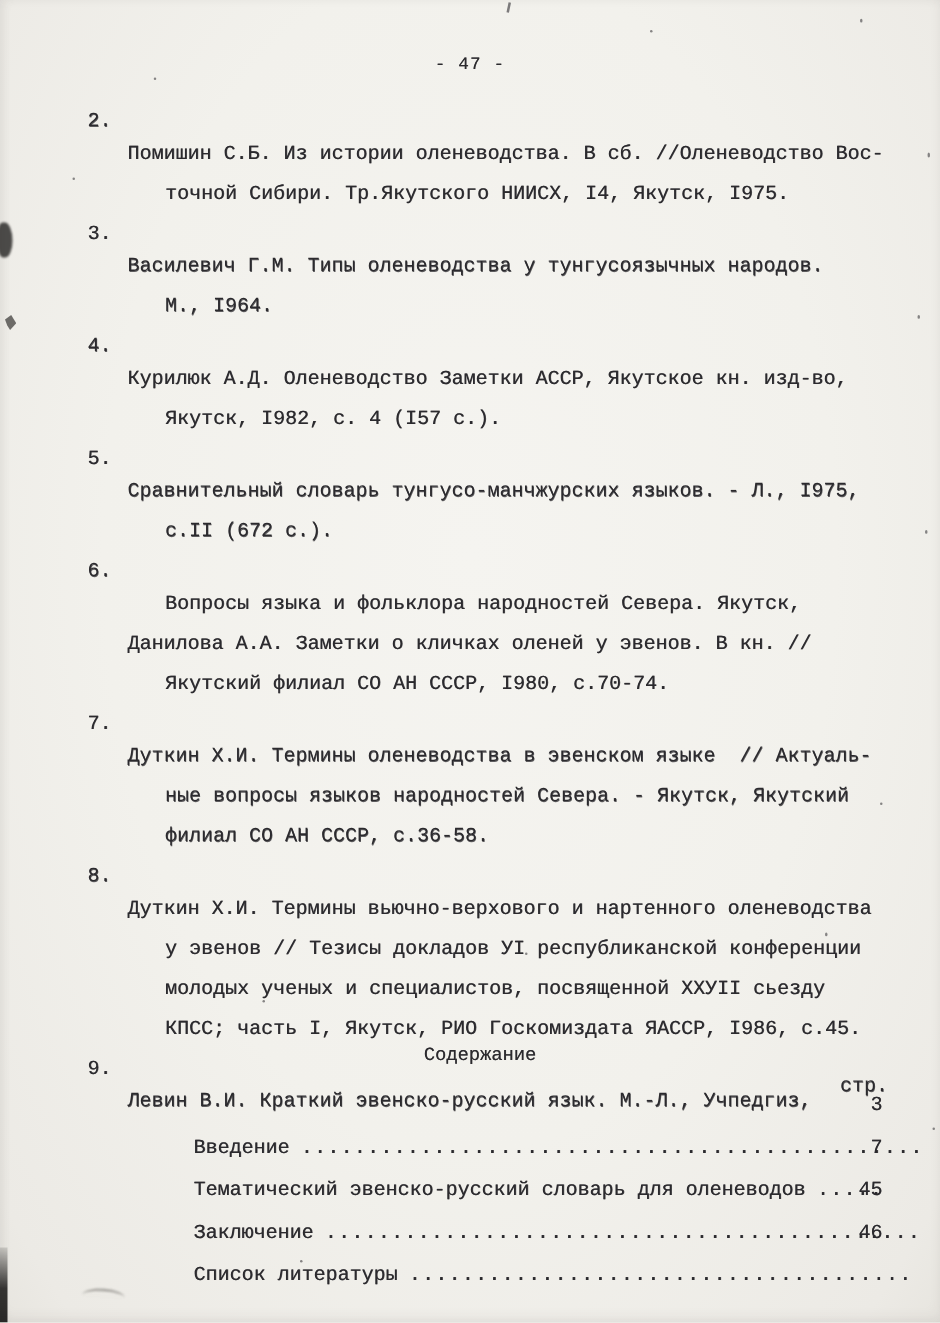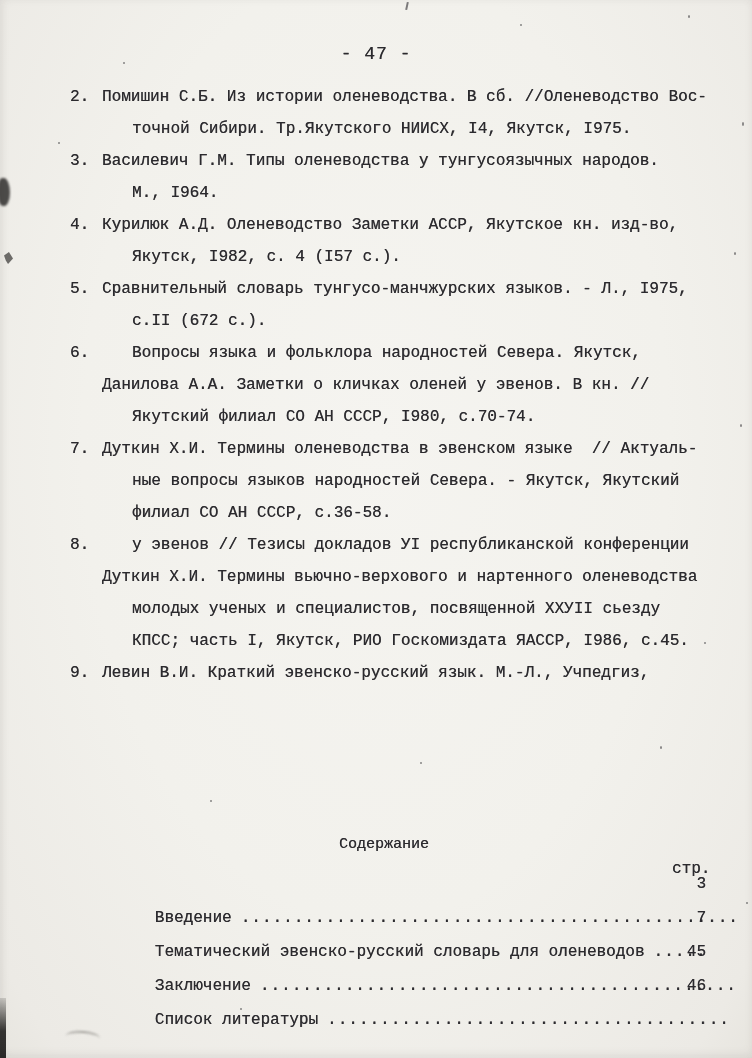--- a/index.html
+++ b/index.html
@@ -27,21 +27,21 @@
   }
   .ink {
     text-shadow: 0.3px 0.3px 0.5px rgba(43,42,46,0.75);
   }
   .page-number {
     position: absolute;
     top: 44px;
     left: 0;
     width: 100%;
     text-align: center;
-    font-size: 18px;
+    font-size: 14px;
     letter-spacing: 1px;
   }
   .refs {
     position: absolute;
     left: 70px;
     top: 81px;
     width: 660px;
     margin: 0;
     padding: 0;
     list-style: none;
@@ -52,20 +52,21 @@
     display: flex;
     align-items: flex-start;
   }
   .ref-num {
     flex: 0 0 32px;
     white-space: pre;
   }
   .ref-body {
     flex: 1 1 auto;
     min-width: 0;
+    margin-top: 26px;
   }
   .ref-line {
     white-space: pre;
   }
   .ref-line.cont {
     padding-left: 30px;
   }
   .toc {
     position: absolute;
     left: 78px;
@@ -211,22 +212,22 @@
       <div class="ref-body">
         <div class="ref-line ink">Дуткин Х.И. Термины оленеводства в эвенском языке  // Актуаль-</div>
         <div class="ref-line cont ink">ные вопросы языков народностей Севера. - Якутск, Якутский</div>
         <div class="ref-line cont ink">филиал СО АН СССР, с.36-58.</div>
       </div>
     </li>
 
     <li class="ref">
       <span class="ref-num ink">8.</span>
       <div class="ref-body">
+        <div class="ref-line ink">Дуткин Х.И. Термины вьючно-верхового и нартенного оленеводства</div>
         <div class="ref-line cont ink">у эвенов // Тезисы докладов УI республиканской конференции</div>
-        <div class="ref-line ink">Дуткин Х.И. Термины вьючно-верхового и нартенного оленеводства</div>
         <div class="ref-line cont ink">молодых ученых и специалистов, посвященной ХХУII сьезду</div>
         <div class="ref-line cont ink">КПСС; часть I, Якутск, РИО Госкомиздата ЯАССР, I986, с.45.</div>
       </div>
     </li>
 
     <li class="ref">
       <span class="ref-num ink">9.</span>
       <div class="ref-body">
         <div class="ref-line ink">Левин В.И. Краткий эвенско-русский язык. М.-Л., Учпедгиз,</div>
       </div>

